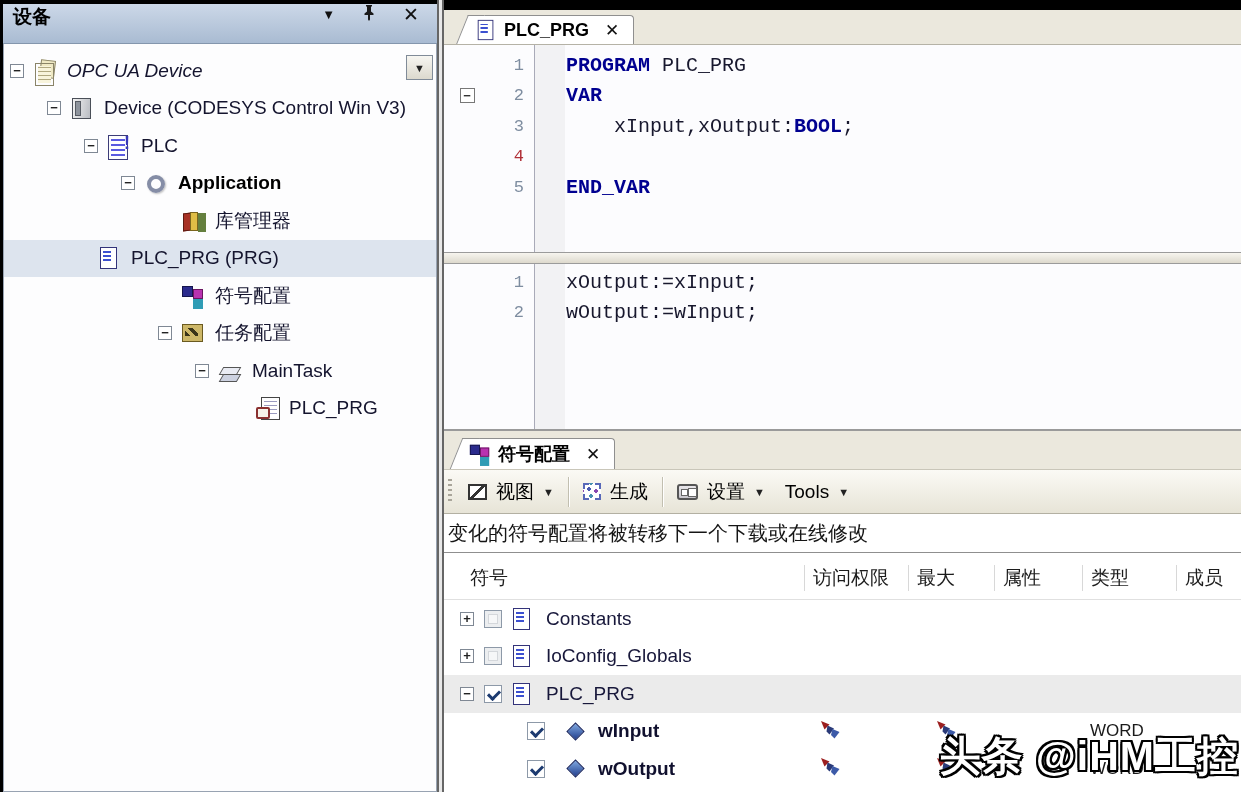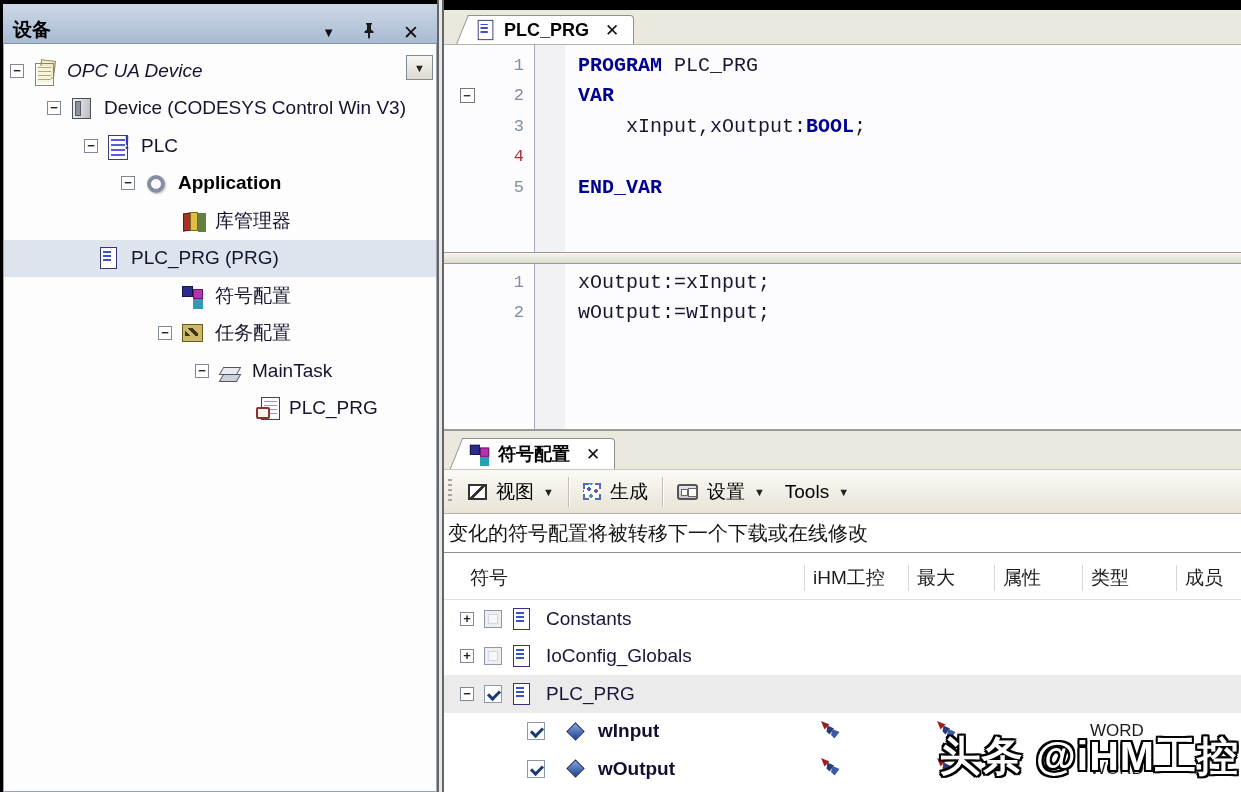--- a/index.html
+++ b/index.html
@@ -2,21 +2,21 @@
 <html><head>
 <meta charset="utf-8">
 <style>
   * { box-sizing: border-box; margin: 0; padding: 0; }
   html,body { background:#222; }
   .screen{position:relative;width:1241px;height:792px;background:#000;overflow:hidden;
     font-family:"Liberation Sans","DejaVu Sans",sans-serif;}
 
   
   .left-panel{position:absolute;left:3px;top:4px;width:434px;height:788px;display:flex;flex-direction:column;background:#fdfdfe;}
-  .panel-titlebar{height:40px;background:linear-gradient(#ccd8e8,#a9bbd2);border-bottom:1px solid #8496ad;display:flex;align-items:flex-end;padding:0 10px;flex:none;}
+  .panel-titlebar{height:40px;background:linear-gradient(#ccd8e8,#a9bbd2);border-bottom:1px solid #8496ad;display:flex;align-items:flex-start;padding:0 10px;flex:none;}
   .panel-title{font-size:19px;font-weight:700;color:#000;}
   .tb-btns{margin-left:auto;display:flex;align-items:center;gap:27px;padding-right:8px;}
   .tb-chevron{font-size:13px;color:#111;cursor:default;}
   .tb-close{font-size:19px;font-weight:700;color:#111;line-height:1;}
   .tree-area{flex:1;background:#fdfdfe;border:1px solid #98a3b2;border-top:none;position:relative;padding-top:8px;overflow:hidden;}
   .combo-btn{position:absolute;top:11px;right:3px;width:27px;height:25px;background:linear-gradient(#f7f6f1,#dcd9ce);border:1px solid #808b98;display:flex;align-items:center;justify-content:center;font-size:11px;color:#222;}
   .tree-row{height:37.5px;display:flex;align-items:center;}
   .tree-row.selected{background:#dde4ee;}
   .expander{width:14px;height:14px;border:1px solid #7f8894;background:#fff;font:700 13px/12px "Liberation Sans",sans-serif;text-align:center;color:#222;flex:none;margin-right:9px;}
   .expander-spacer{width:23px;flex:none;}
@@ -62,21 +62,21 @@
 
   .decl-editor{height:208px;background:#fcfcfe;border-top:1px solid #b5b2a6;position:relative;padding-top:5px;}
   .body-editor{height:167px;background:#fcfcfe;position:relative;padding-top:3px;border-bottom:2px solid #9a9a9a;}
   .gutter-line{position:absolute;left:90px;top:0;bottom:0;width:1px;background:#a9aab8;}
   .band{position:absolute;left:91px;top:0;bottom:0;width:30px;background:#f2f2f4;}
   .code-line{display:flex;height:30.5px;align-items:center;position:relative;z-index:1;}
   .fold-col{width:46px;flex:none;display:flex;justify-content:center;}
   .fold-box{width:15px;height:15px;border:1px solid #777;background:#fff;font:700 13px/13px "Liberation Sans",sans-serif;text-align:center;color:#333;}
   .line-num{width:44px;flex:none;text-align:right;padding-right:10px;font:17px "Liberation Mono","DejaVu Sans Mono",monospace;color:#7e8da0;}
   .line-num.red{color:#b03038;}
-  .code-text{padding-left:44px;font:20px "Liberation Mono","DejaVu Sans Mono",monospace;color:#18182e;white-space:pre;}
+  .code-text{padding-left:32px;font:20px "Liberation Mono","DejaVu Sans Mono",monospace;color:#18182e;white-space:pre;}
   .kw{color:#000090;font-weight:700;}
   .h-splitter{height:12px;background:linear-gradient(#f7f5ef,#ddd9cd);border-top:1px solid #9b9b9b;border-bottom:1px solid #9b9b9b;}
 
   .bottom-tabbar{height:38px;background:#ebe8dd;display:flex;align-items:flex-end;padding-left:20px;}
   .toolbar{height:45px;background:linear-gradient(#fbfaf5,#e7e4d7);display:flex;align-items:center;padding-left:14px;border-bottom:1px solid #b3b0a2;position:relative;border-top:1px solid #c9c6b9;}
   .grip{position:absolute;left:4px;top:9px;bottom:9px;width:4px;background:repeating-linear-gradient(#a9a59a 0 2px,rgba(0,0,0,0) 2px 5px);}
   .tbtn{display:flex;align-items:center;gap:9px;padding:4px 10px;font-size:19px;color:#000;white-space:nowrap;}
   .tsep{width:1px;height:30px;background:#c2bfb0;margin:0 4px;box-shadow:1px 0 0 #fff;flex:none;}
   .carat{font-size:11px;color:#222;}
   .ti{flex:none;display:inline-block;}
@@ -278,21 +278,21 @@
           </span>
         </span>
     </div>
 
     <div class="infobar">
       <span>变化的符号配置将被转移下一个下载或在线修改</span>
     </div>
 
     <div class="sym-header" id="sym-header">
         <span class="sh-cell first" style="width: 360px;">符号</span>
-        <span class="sh-cell" style="width: 104px;">iHM工控</span>
+        <span class="sh-cell" style="width: 104px;">访问权限</span>
         <span class="sh-cell" style="width: 86px;">最大</span>
         <span class="sh-cell" style="width: 88px;">属性</span>
         <span class="sh-cell" style="width: 94px;">类型</span>
         <span class="sh-cell" style="width: 65px;">成员</span>
       </div>
     <div class="sym-rows" id="sym-rows">
         <div class="sym-row">
           <span class="sr-cell" style="width: 360px;">
             <span class="expander" style="margin-left: 16px;">+</span>
             <span class="cb mixed" style="margin-left: 1px;"></span>

